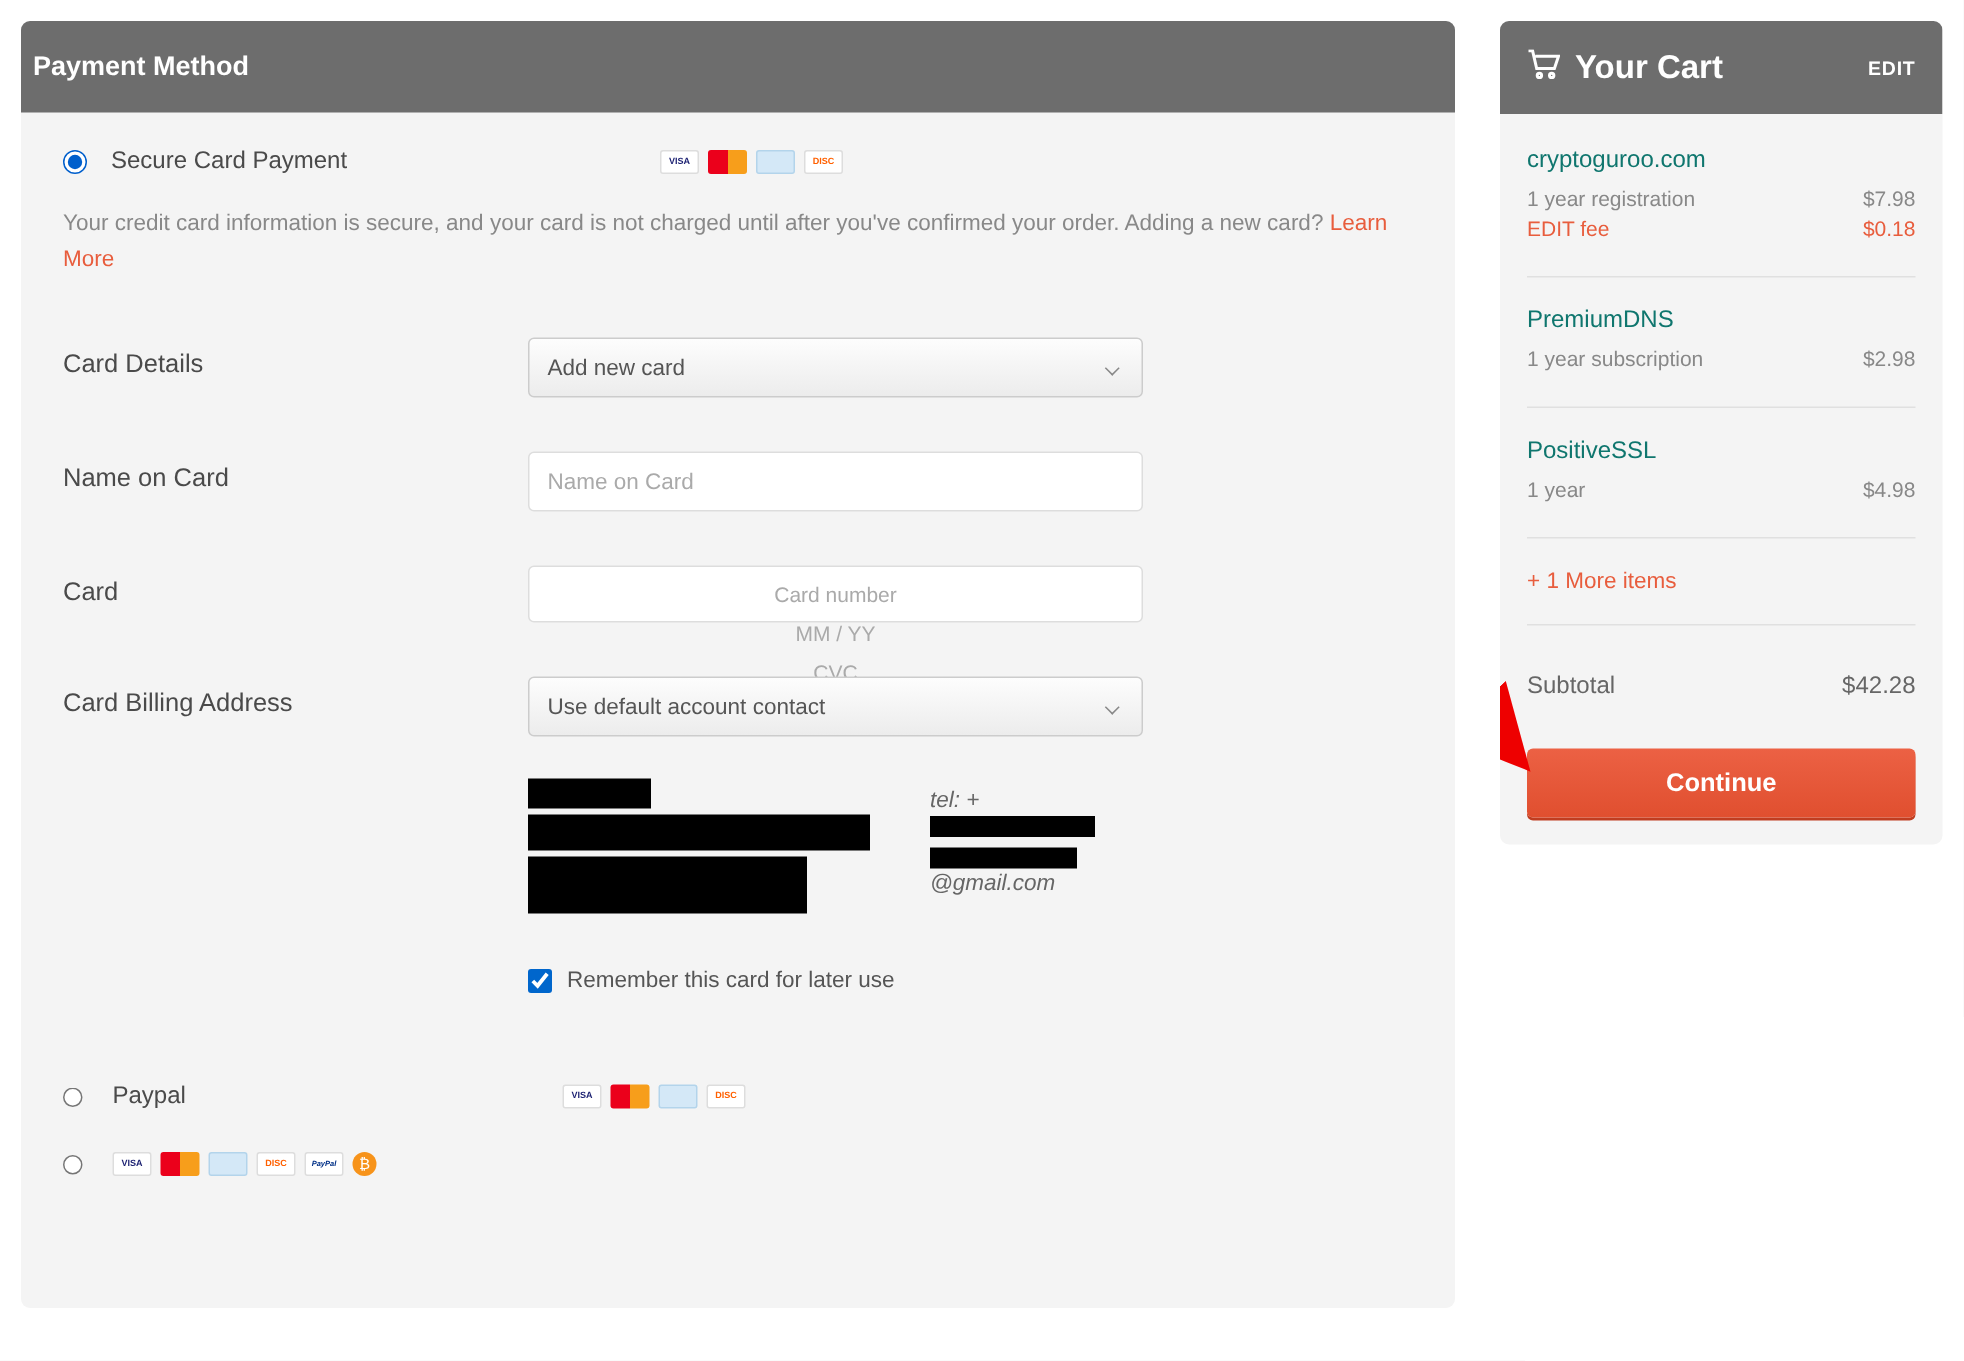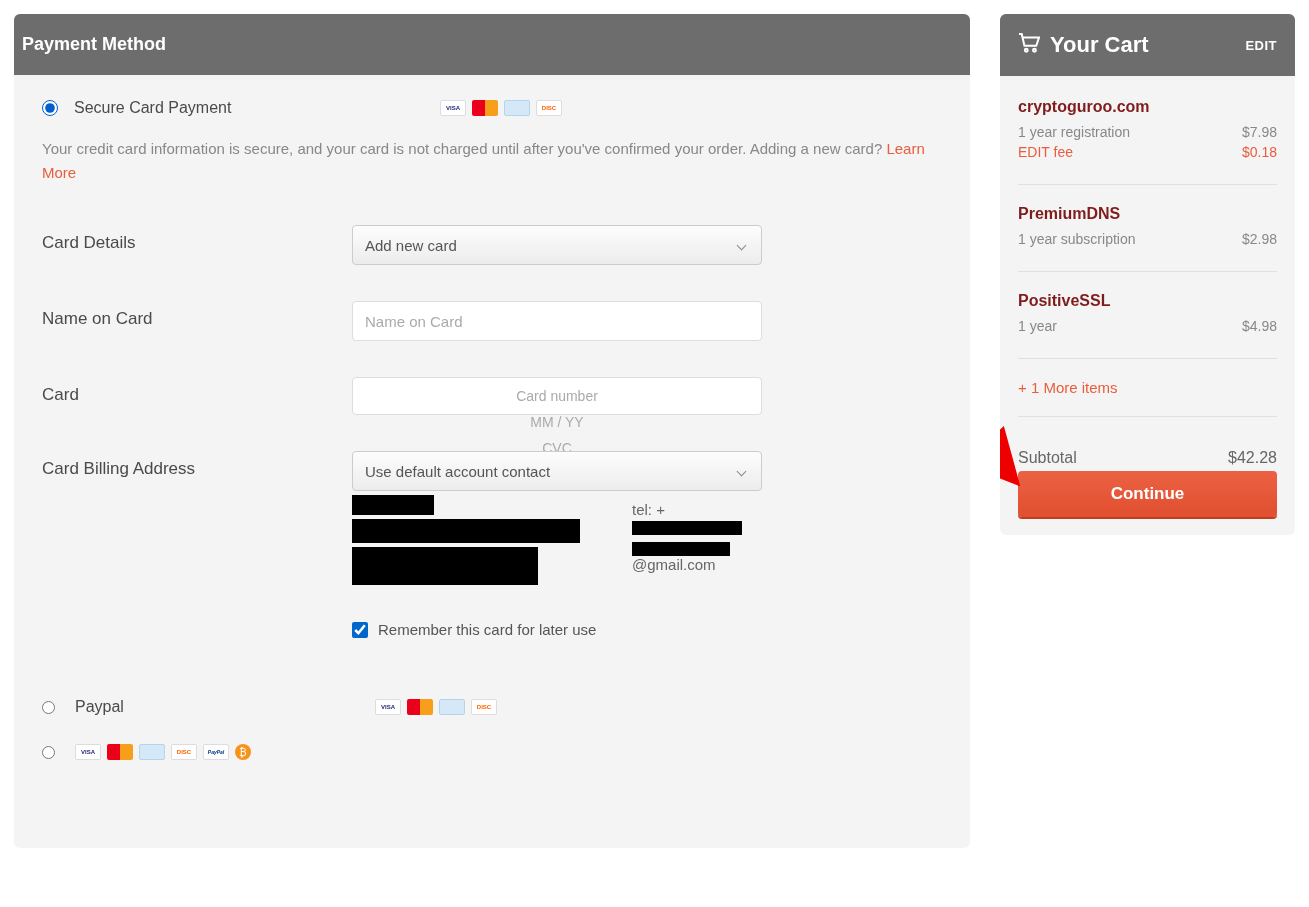--- a/index.html
+++ b/index.html
@@ -29,21 +29,21 @@
 .select-box { width: 100%; height: 40px; border: 1px solid #ccc; border-radius: 4px; background: linear-gradient(#fdfdfd, #ececec); padding: 0 12px; display:flex; align-items:center; justify-content:space-between; color:#555; font-size:15px;}
 .chev { border: solid #888; border-width: 0 1px 1px 0; display: inline-block; padding: 3px; transform: rotate(45deg); margin-right:4px;}
 .text-input { width: 100%; height: 40px; border: 1px solid #ddd; border-radius: 4px; background:#fff; padding: 0 12px; font-size:15px; color:#333;}
 .text-input::placeholder { color:#aaa; }
 .card-input-wrap { width:100%; height:38px; border:1px solid #ddd; border-radius:4px; background:#fff; display:flex; align-items:center; padding:0 12px; gap:10px;flex-direction:column;}
 .card-mini-icon { width:20px; height:14px; background:#888; border-radius:2px; position:relative;}
 .card-mini-icon::after { content:''; position:absolute; left:2px; top:3px; width:6px; height:2px; background:#fff;}
 .card-num-ph { color:#aaa; font-size:14px; flex:1;}
 .card-exp { color:#aaa; font-size:14px;}
 .card-cvc { color:#aaa; font-size:14px;}
-.addr-block { display:flex; gap:52px; margin-top:4px;}
+.addr-block { display:flex; gap:40px; margin-top:28px;font-style:italic;}
 .addr-col { display:flex; flex-direction:column; gap:4px;}
 .redact { background:#000; display:inline-block;}
 .r1 { width:82px; height:20px;}
 .r2 { width:228px; height:24px;}
 .r3 { width:186px; height:38px;}
 .r4 { width:110px; height:14px; display:inline-block; vertical-align:middle;}
 .r5 { width:98px; height:14px; display:inline-block; vertical-align:middle;}
 .addr-text { font-size:15px; color:#666;}
 .check-row { margin-left:310px; margin-top: 30px; margin-bottom: 60px; display:flex; align-items:center; gap:10px;}
 .check-row input { width:16px; height:16px; accent-color:#0066cc;}
@@ -52,25 +52,25 @@
 .alt-row .radio-label { width:280px;}
 .alt-icons { display:flex; gap:6px; align-items:center;}
 
 .cart-box { background:#f4f4f4; border-radius:6px; overflow:hidden;}
 .cart-header { background:#6d6d6d; color:#fff; padding:18px 18px; display:flex; align-items:center; gap:10px;}
 .cart-title { font-size:22px; font-weight:600; flex:1;}
 .cart-edit { font-size:13px; font-weight:700; letter-spacing:0.5px;}
 .cart-icon svg { stroke:#fff;}
 .cart-body { padding: 22px 18px 18px 18px;}
 .cart-item { padding-bottom:20px; margin-bottom:20px; border-bottom:1px solid #e0e0e0;}
-.cart-item-name { font-size:16px; font-weight:700; color:#7f1d1d; margin-bottom:8px;}
+.cart-item-name { font-size:16px; font-weight:400; color:#0f766e; margin-bottom:8px;}
 .cart-line { display:flex; justify-content:space-between; font-size:14px; color:#888; margin-bottom:4px;}
 .cart-line.fee { color:#e85d3d;}
 .more-items { color:#e85d3d; font-size:15px; padding-bottom:20px; margin-bottom:32px; border-bottom:1px solid #e0e0e0;}
-.subtotal-row { display:flex; justify-content:space-between; font-size:16px; color:#666; padding-bottom:4px;}
+.subtotal-row { display:flex; justify-content:space-between; font-size:16px; color:#666; padding-bottom:32px;}
 .continue-btn { width:100%; height:46px; background: linear-gradient(#ec6144, #e04f2f); border:none; border-radius:4px; color:#fff; font-size:17px; font-weight:600; cursor:pointer; box-shadow: 0 2px 0 #c03d20;}
 
 .arrow { position:absolute; width:120px; height:120px; pointer-events:none;}
 .arrow svg { overflow:visible;}
 </style>
 </head>
 <body>
 
 <div class="container">
   <div class="main">

